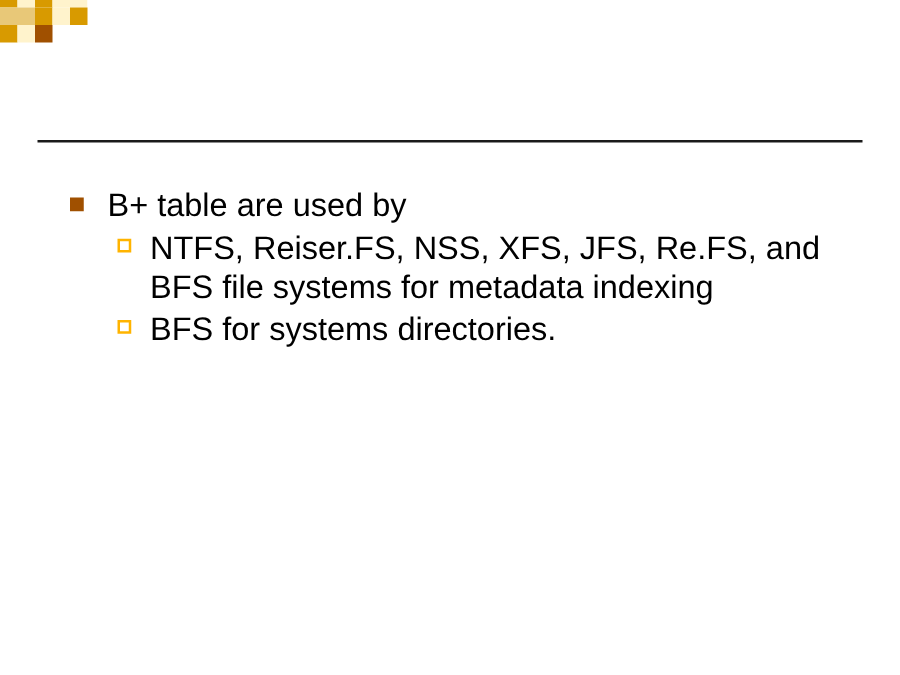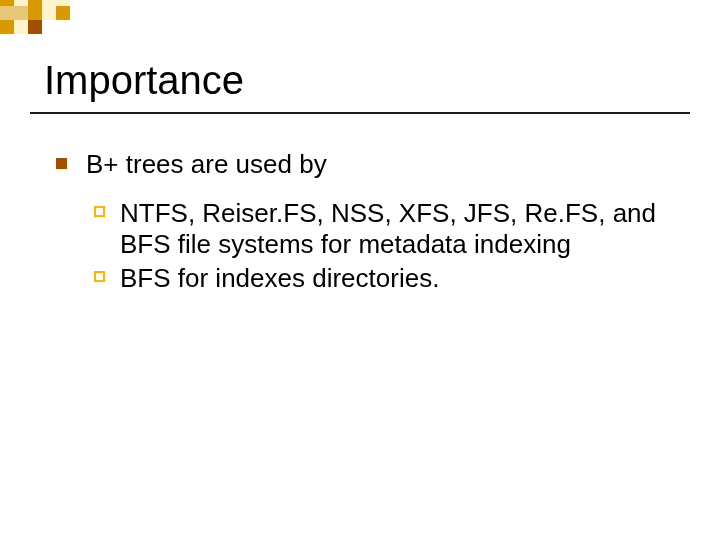--- a/index.html
+++ b/index.html
@@ -56,21 +56,21 @@
   }
   .lvl1 .bullet {
     position: absolute;
     left: 0;
     top: 10px;
     width: 11px;
     height: 11px;
     background: #a05000;
   }
   .sub {
-    margin-top: 17px;
+    margin-top: 2px;
     padding-left: 34px;
   }
   .li2 {
     position: relative;
     font-size: 26px;
     line-height: 1.22;
     margin-bottom: 2px;
   }
   .li2 .sq {
     position: absolute;
@@ -99,33 +99,32 @@
       <rect x="0" y="6" width="28" height="14" fill="#e8c878"></rect>
       <rect x="28" y="6" width="14" height="14" fill="#d89a00"></rect>
       <rect x="42" y="6" width="14" height="14" fill="#fff3cc"></rect>
       <rect x="56" y="6" width="14" height="14" fill="#d89a00"></rect>
       <rect x="0" y="20" width="14" height="14" fill="#d89a00"></rect>
       <rect x="14" y="20" width="14" height="14" fill="#fff3cc"></rect>
       <rect x="28" y="20" width="14" height="14" fill="#a05000"></rect>
     </svg>
   </div>
 
-  <div class="title">Importance</div>
   <div class="underline"></div>
 
   <div class="content">
     <div class="lvl1">
       <span class="bullet"></span>
-      <span>B+ trees are used by</span>
+      <span>B+ table are used by</span>
       <div class="sub">
         <div class="li2">
           <span class="sq"></span>
           <span>NTFS, Reiser.FS, NSS, XFS, JFS, Re.FS, and BFS file systems for metadata indexing</span>
         </div>
         <div class="li2">
           <span class="sq"></span>
-          <span>BFS for indexes directories.</span>
+          <span>BFS for systems directories.</span>
         </div>
       </div>
     </div>
   </div>
 
 </div>
 
 </body></html>

